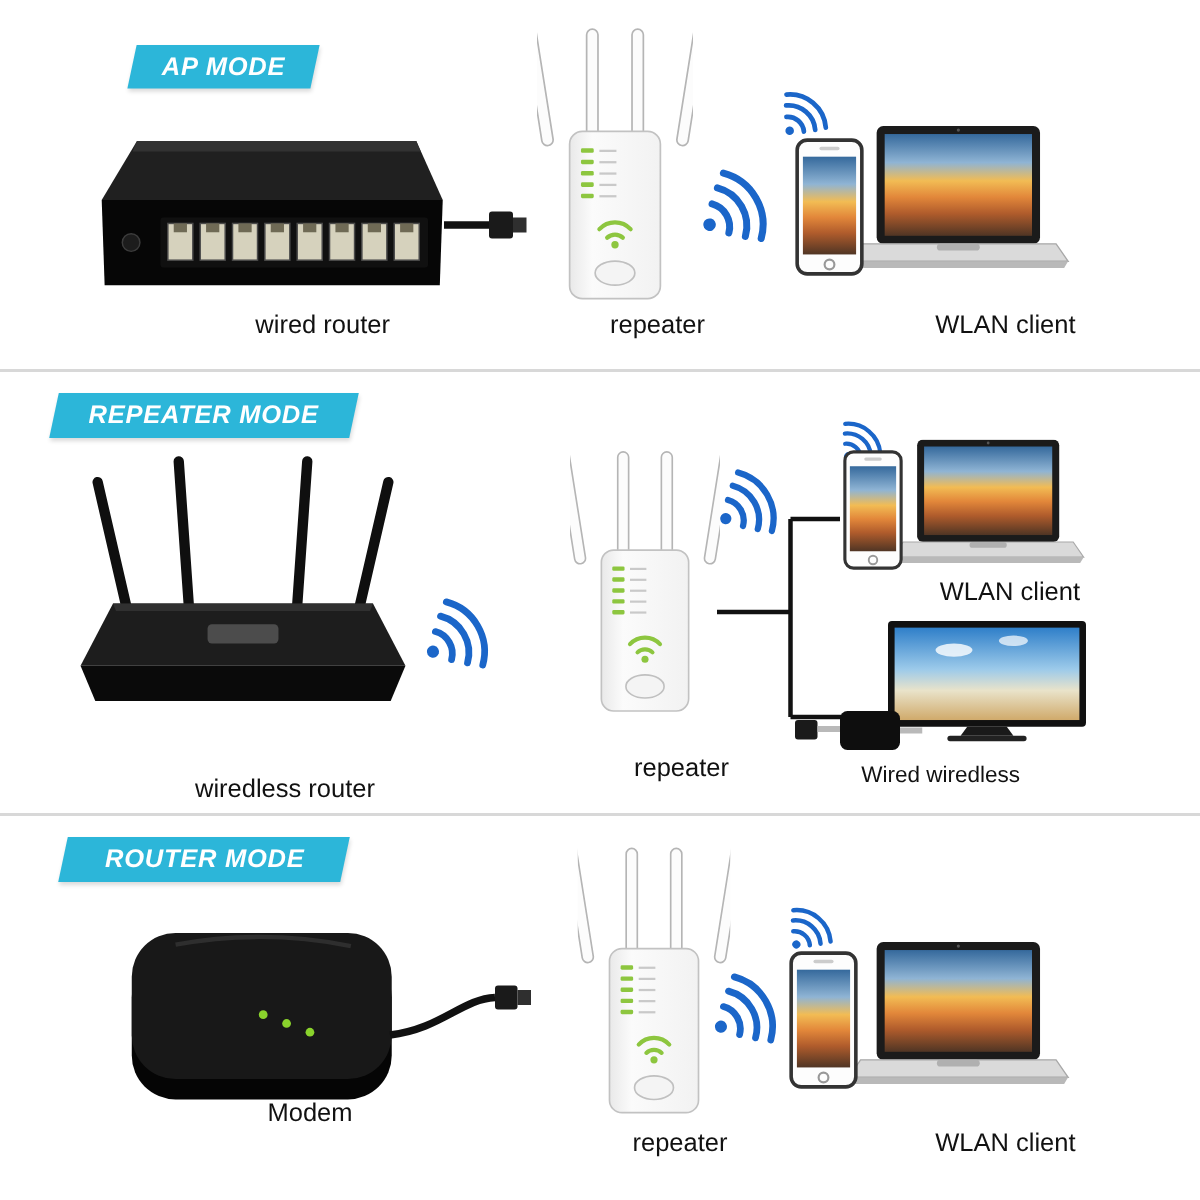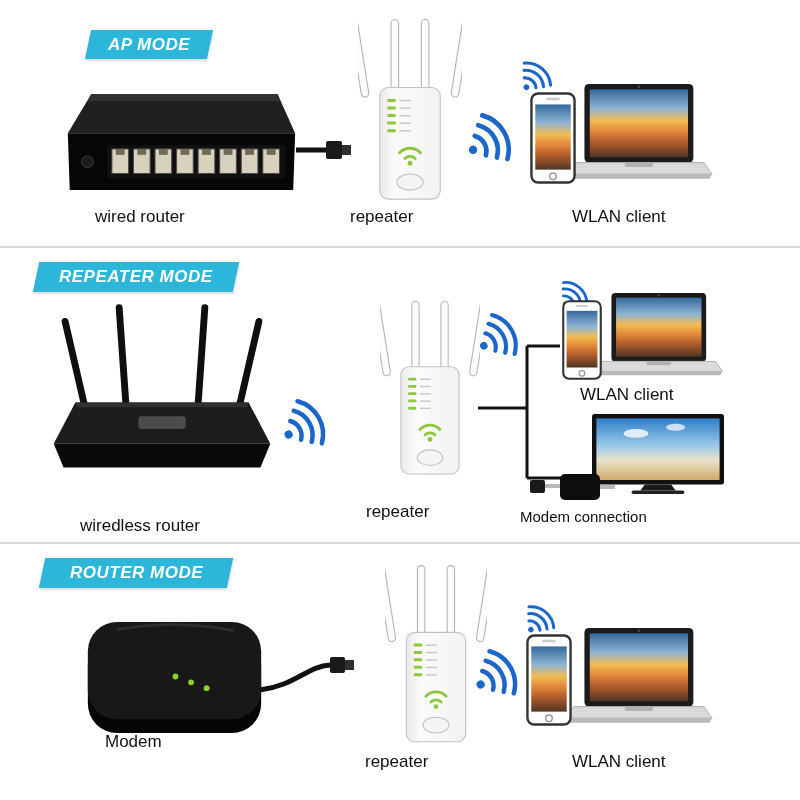--- a/index.html
+++ b/index.html
@@ -12,21 +12,21 @@
   .banner {
     position:absolute; background:var(--banner-background,#2cb6d9);
     display:flex; align-items:center; justify-content:center;
     transform:skewX(-12deg); box-shadow:1px 2px 3px rgba(0,0,0,0.15);
   }
   .banner span {
     transform:skewX(12deg); color:var(--banner-text,#fff);
     font-style:italic; font-weight:bold; font-size:17px; letter-spacing:.5px; white-space:nowrap;
   }
 
-  .dev-label { position:absolute; color:var(--label-text,#111); font-size:17px; text-align:left; }
+  .dev-label { position:absolute; color:var(--label-text,#111); font-size:17px; text-align:right; }
   .dev-label.small { font-size:15px; }
 
   .divider { position:absolute; left:0; width:800px; height:2px; background:var(--divider,#d8d8d8); }
 
   .wifi { position:absolute; color:var(--wifi-signal,#1b66c9); }
   .phone { z-index:3; }
   .laptop { z-index:2; }
   .line-art { position:absolute; }
 </style>
 </head>
@@ -285,21 +285,21 @@
       <svg class="icon">
           <use href="#sym-tv"></use>
         </svg>
     </div>
     <svg class="line-art" style="left:530px;top:470px" width="85" height="34" viewBox="0 0 85 34">
       <rect x="0" y="10" width="15" height="13" rx="2" fill="#1a1a1a"></rect>
       <path d="M15 16 H30" stroke="#b9b9b9" stroke-width="4"></path>
       <rect x="30" y="4" width="40" height="26" rx="5" fill="#0e0e0e"></rect>
       <path d="M70 17 H85" stroke="#b9b9b9" stroke-width="4"></path>
     </svg>
-    <div class="dev-label small" style="left:520px;top:508px;width:160px">Modem connection</div>
+    <div class="dev-label small" style="left:520px;top:508px;width:160px">Wired wiredless</div>
 
     <div class="dev-label" style="left:80px;top:516px;width:170px">wiredless router</div>
     <div class="dev-label" style="left:366px;top:502px;width:120px">repeater</div>
   </section>
 
   <div class="divider" style="top:542px"></div>
 
   <section>
     <div class="banner" style="left:42px;top:558px;width:188px;height:30px">
       <span>ROUTER MODE</span>

